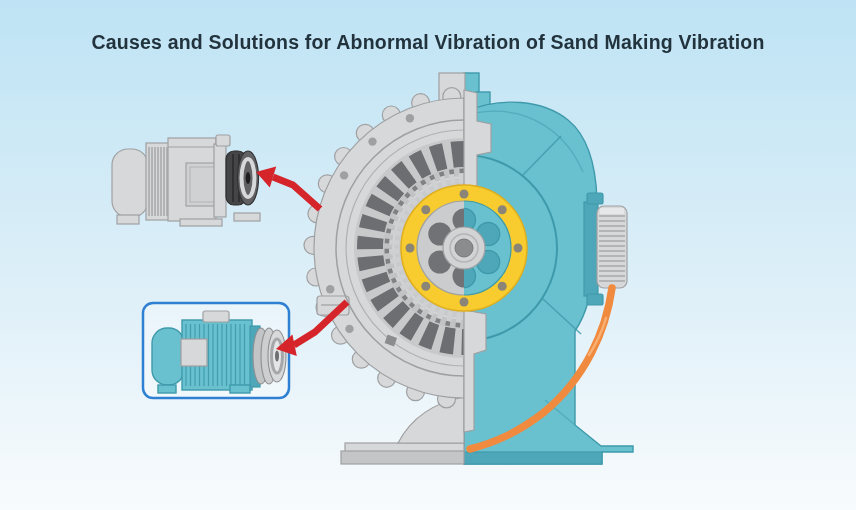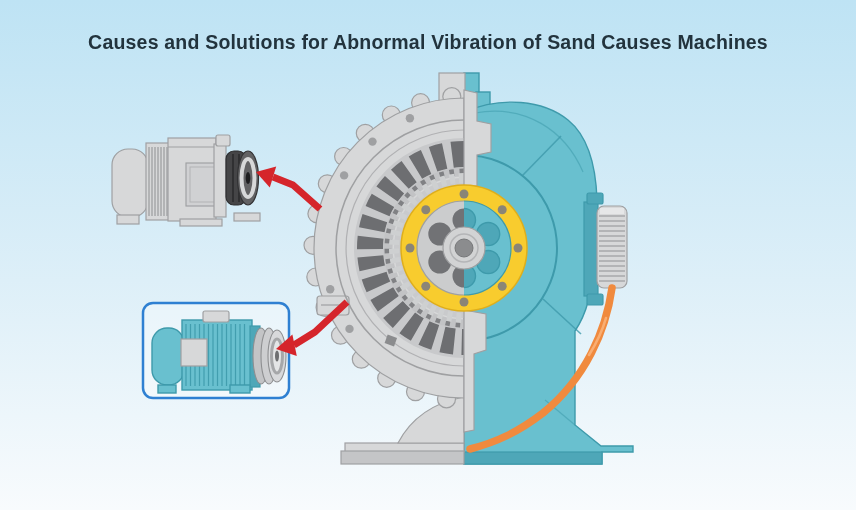--- a/index.html
+++ b/index.html
@@ -29,21 +29,21 @@
   .ah {fill:var(--red,#d5252b)}
   .box{fill:rgba(255,255,255,.32);stroke:var(--box-blue,#2f80d2);stroke-width:2.5}
   .hole{fill:var(--gray-line,#9fa0a2)}
   .bolt{fill:var(--bolt,#8a8577)}
 </style>
 </head>
 <body>
 
 <div class="stage">
 
-  <div class="title">Causes and Solutions for Abnormal Vibration of Sand Causes Machines</div>
+  <div class="title">Causes and Solutions for Abnormal Vibration of Sand Making Vibration</div>
 
   <svg class="scene" width="856" height="510" viewBox="0 0 856 510">
     <defs>
       <clipPath id="clipL">
           <rect x="0" y="0" width="464" height="510"></rect>
         </clipPath>
       <clipPath id="clipR">
           <rect x="464" y="0" width="392" height="510"></rect>
         </clipPath>
     </defs>

